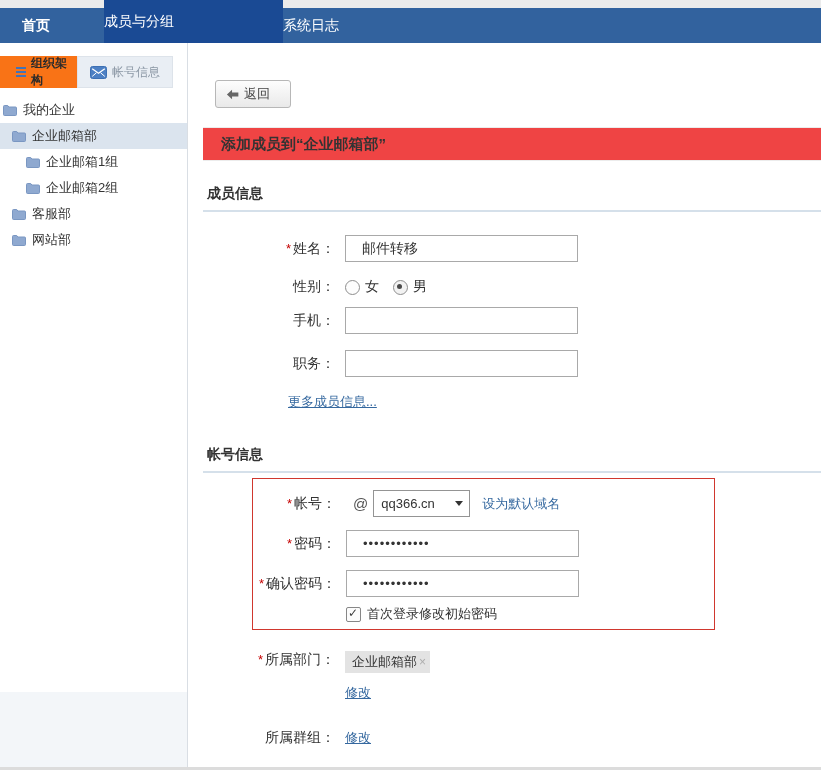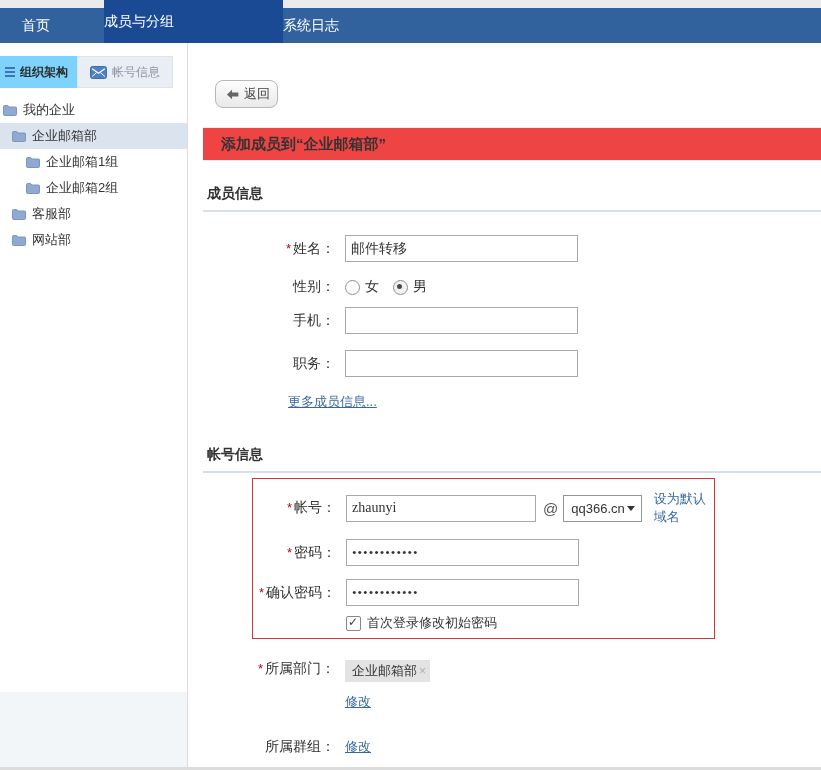--- a/index.html
+++ b/index.html
@@ -10,64 +10,64 @@
     color:#333;
   }
   
   .topbar{
     position:absolute;top:0;left:0;width:821px;height:43px;
     background:linear-gradient(#ebebeb 0,#ebebeb 8px,#32629e 8px,#32629e 100%);
     display:flex;
   }
   .nav-tab{margin-top:8px;height:35px;display:flex;align-items:center;justify-content:flex-start;
     color:#fff;font-size:14px;cursor:default;}
-  .nav-tab.home{width:104px;justify-content:flex-start;padding-left:22px;box-sizing:border-box;}
+  .nav-tab.home{width:104px;justify-content:flex-start;padding-left:22px;box-sizing:border-box;font-weight:bold;}
   .nav-tab.active{width:179px;margin-top:0;height:43px;background:#1a4a94;}
   .nav-tab.logs{width:179px;}
   
   .sidebar{position:absolute;top:43px;left:0;width:188px;bottom:0;background:#fff;
     border-right:1px solid #d9dee4;box-sizing:border-box;}
   .side-tabs{margin-top:13px;height:32px;display:flex;}
   .side-tab{display:flex;align-items:center;font-size:12px;box-sizing:border-box;height:32px;}
-  .side-tab.active{width:77px;padding-left:5px;font-weight:bold;color:#2b2b2b;background:#7dd3fc;}
+  .side-tab.active{width:77px;padding-left:16px;font-weight:bold;color:#2b2b2b;background:#f97316;}
   .side-tab.inactive{width:96px;background:#e9eef4;border:1px solid #dde3ea;color:#8a96a4;
     justify-content:center;}
   .hamburger{display:inline-block;margin-right:5px;margin-left:0;}
   .hamburger i{display:block;width:10px;height:2px;background:#4273b8;margin:2px 0;}
   .side-tab .env{margin-right:5px;display:inline-flex;}
   .tree{margin-top:9px;}
   .tree-item{height:26px;display:flex;align-items:center;font-size:13px;color:#333;cursor:default;}
   .tree-item .folder{margin-right:6px;display:inline-flex;flex:none;}
   .tree-item.lv0{padding-left:3px;}
   .tree-item.lv1{padding-left:12px;}
   .tree-item.lv2{padding-left:26px;}
   .tree-item.selected{background:#dbe4ee;}
   .sidebar-footer{position:absolute;left:0;right:0;bottom:0;height:78px;background:#f3f6f9;}
   
   .content{position:absolute;left:189px;top:43px;right:0;bottom:0;background:#fff;}
   .btn-back{
     margin:37px 0 0 26px;display:inline-flex;align-items:center;gap:5px;
-    padding:4px 7px 4px 10px;font-size:13px;color:#444;
+    padding:4px 20px 4px 10px;font-size:13px;color:#444;
     background:linear-gradient(#fdfdfd,#e9e9e9);
-    border:1px solid #b7b7b7;border-radius:8px;cursor:pointer;
+    border:1px solid #b7b7b7;border-radius:3px;cursor:pointer;
   }
   .title-strip{
     margin:19px 0 0 14px;height:32px;line-height:32px;
     background:#ef4444;border-top:1px solid #ececec;border-bottom:1px solid #ececec;
     padding-left:18px;font-size:15px;font-weight:bold;color:#333;
   }
   .section-title{margin:24px 0 0 18px;font-size:14px;font-weight:bold;color:#333;height:17px;}
   .section-line{margin:8px 0 0 14px;height:0;border-bottom:2px solid #d5e0ea;}
   .form{padding-left:16px;}
   .row{display:flex;align-items:center;}
   .lbl{width:130px;padding-right:10px;text-align:right;font-size:14px;color:#333;flex:none;white-space:nowrap;}
   .lbl .txt::after{content:"：";}
   .req{color:#c40000;margin-right:2px;font-size:13px;}
   .inp{width:233px;height:27px;box-sizing:border-box;border:1px solid #a9a9a9;
-    padding:0 5px;font-size:14px;color:#333;font-family:Liberation Serif, serif;background:#fff;}
+    padding:0 16px;font-size:14px;color:#333;font-family:Liberation Sans, sans-serif;background:#fff;}
   .inp.pwd{font-size:13px;letter-spacing:1px;}
   .row-name{margin-top:23px;}
   .row-gender{margin-top:17px;height:16px;}
   .row-job{margin-top:16px;}
   .row-mobile{margin-top:12px;}
   .radio{width:13px;height:13px;border:1px solid #8e8e8e;border-radius:50%;background:#fdfdfd;
     display:inline-block;position:relative;flex:none;}
   .radio.checked{background:#f2f2f2;}
   .radio.checked::after{content:"";position:absolute;left:3px;top:3px;width:5px;height:5px;
     border-radius:50%;background:#4a4a4a;}
@@ -241,21 +241,20 @@
   </div>
 
   
   <div class="section-title sect2">帐号信息</div>
   <div class="section-line"></div>
 
   <div class="form">
     <div class="red-box">
       <div class="row">
         <span class="lbl"><span class="req">*</span><span class="txt">帐号</span></span>
-        <input class="inp" type="text" value="zhaunyi" style="">
         <span class="at">@</span>
         <span class="select">
           <span>qq366.cn</span>
           <span class="caret"></span>
         </span>
         <a class="lnk nline set-default">设为默认域名</a>
       </div>
 
       <div class="row row-pwd">
         <span class="lbl"><span class="req">*</span><span class="txt">密码</span></span>

